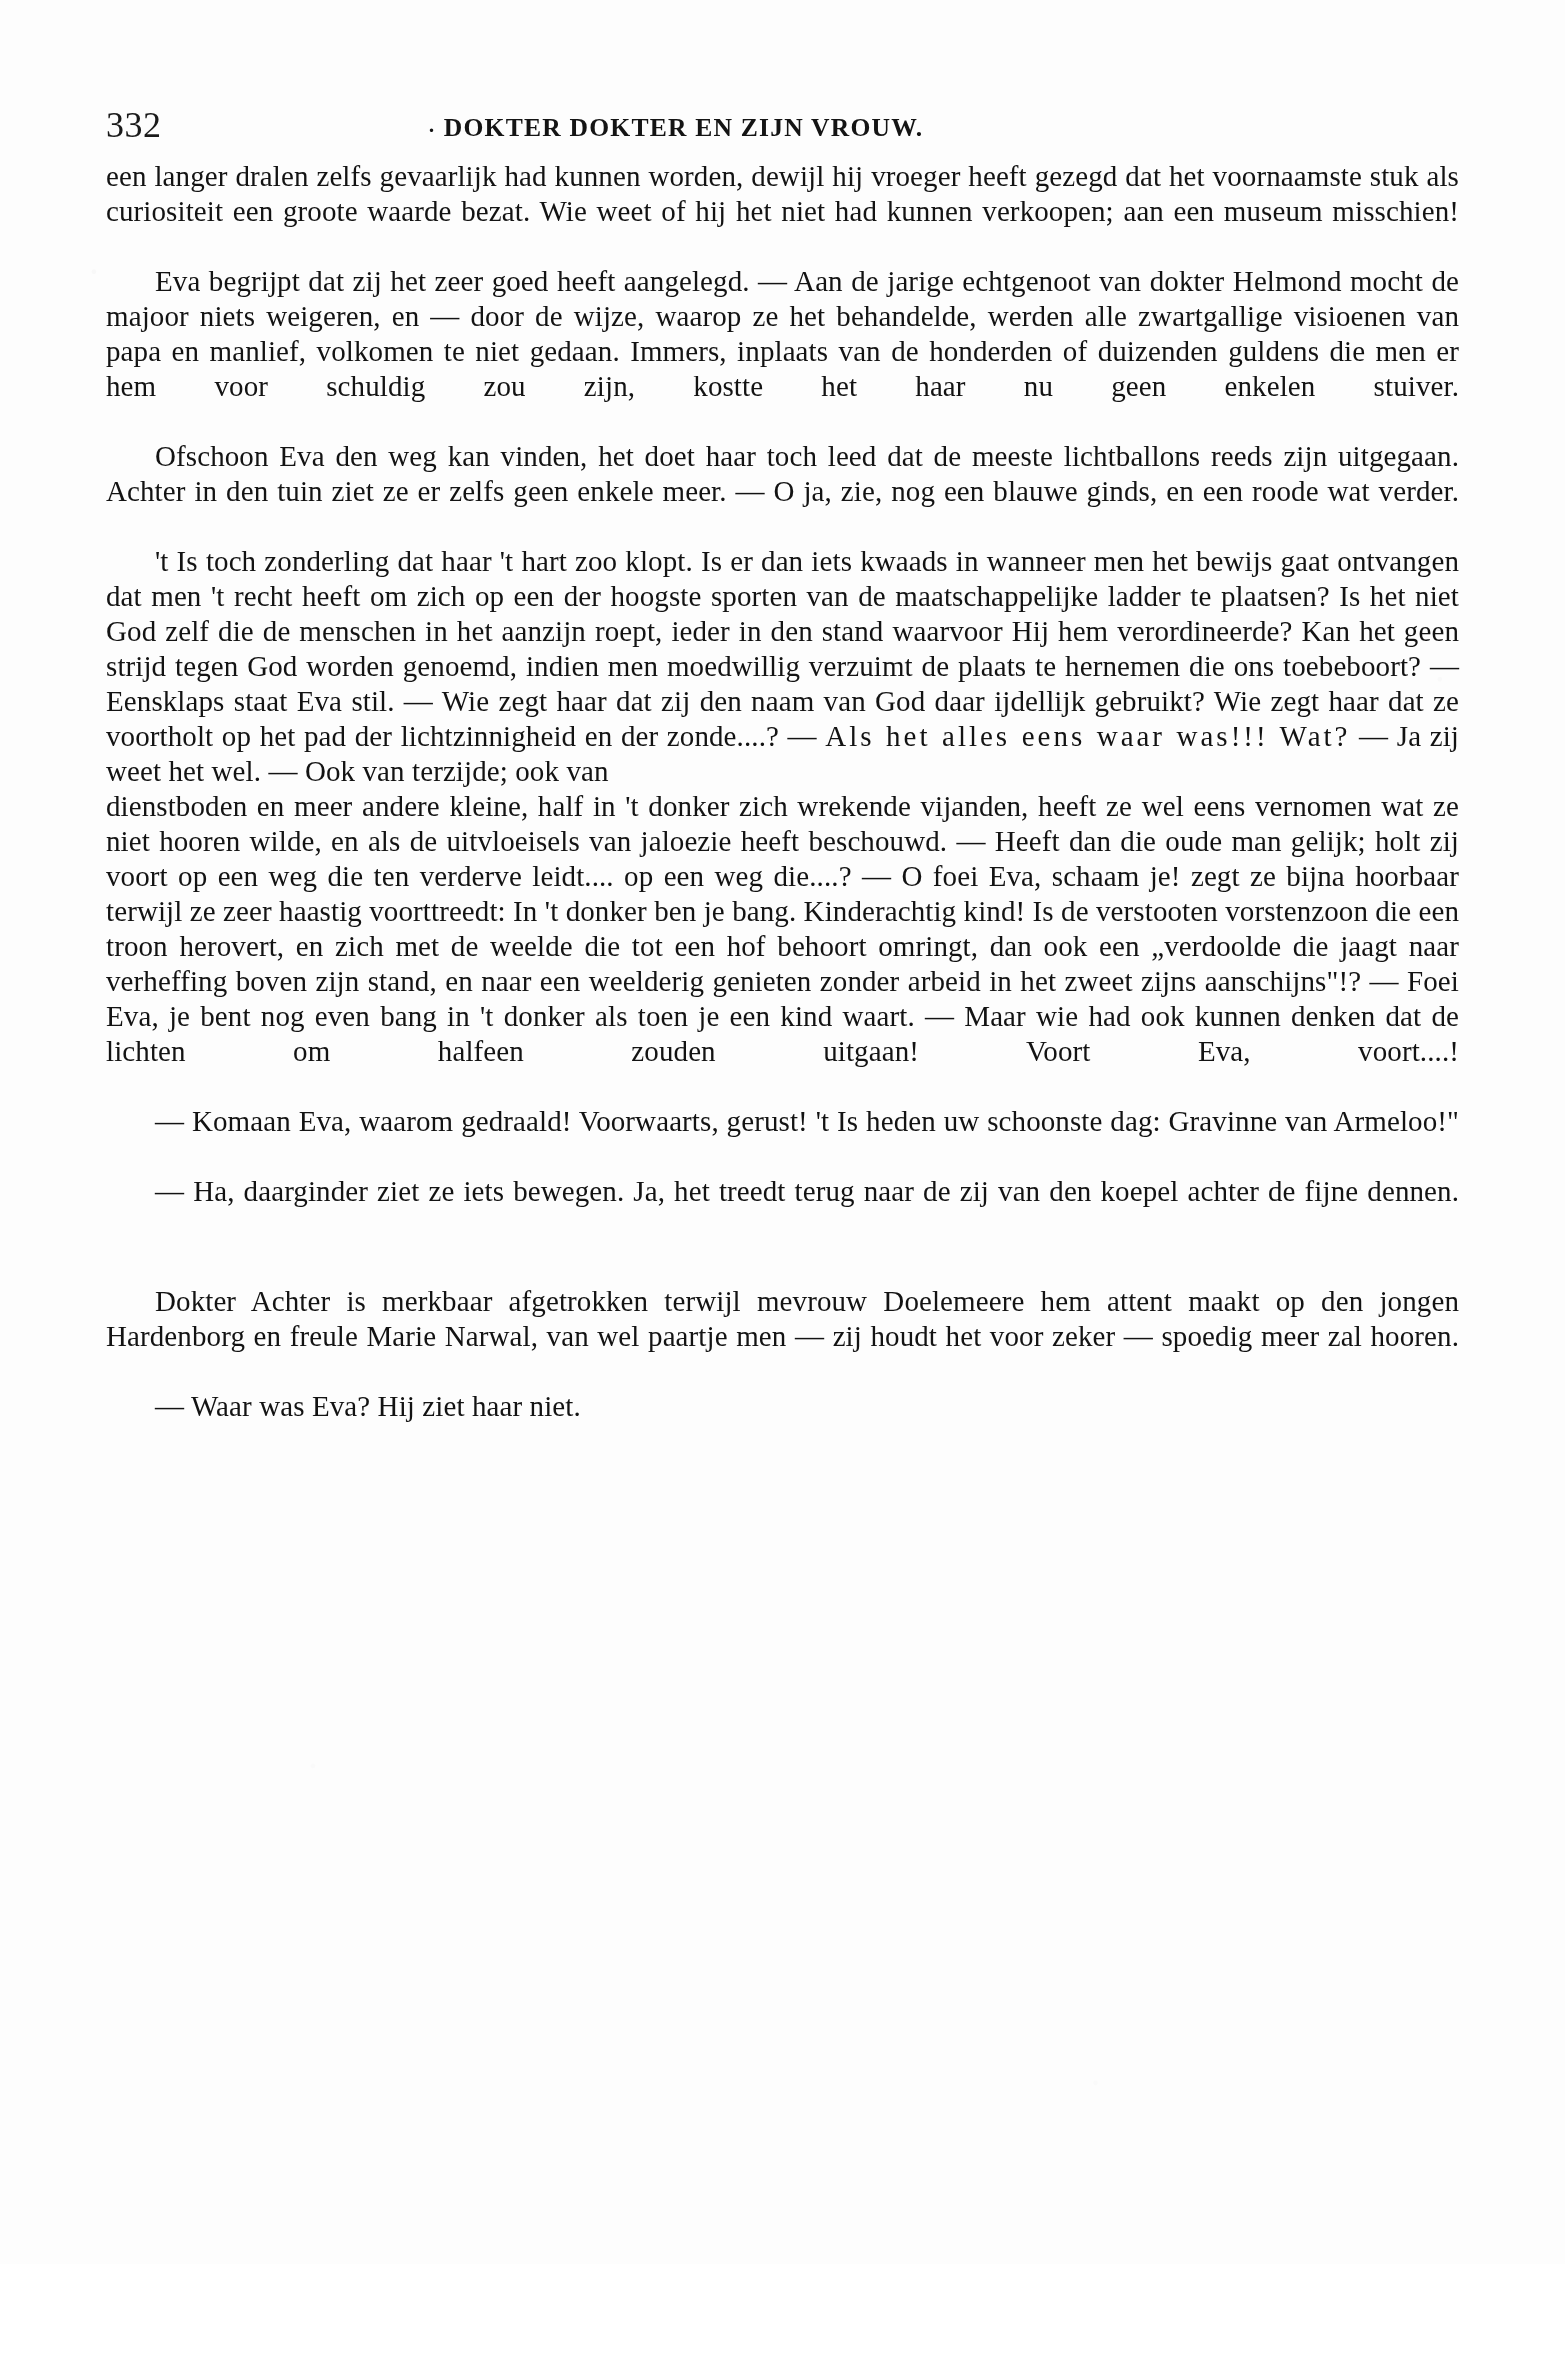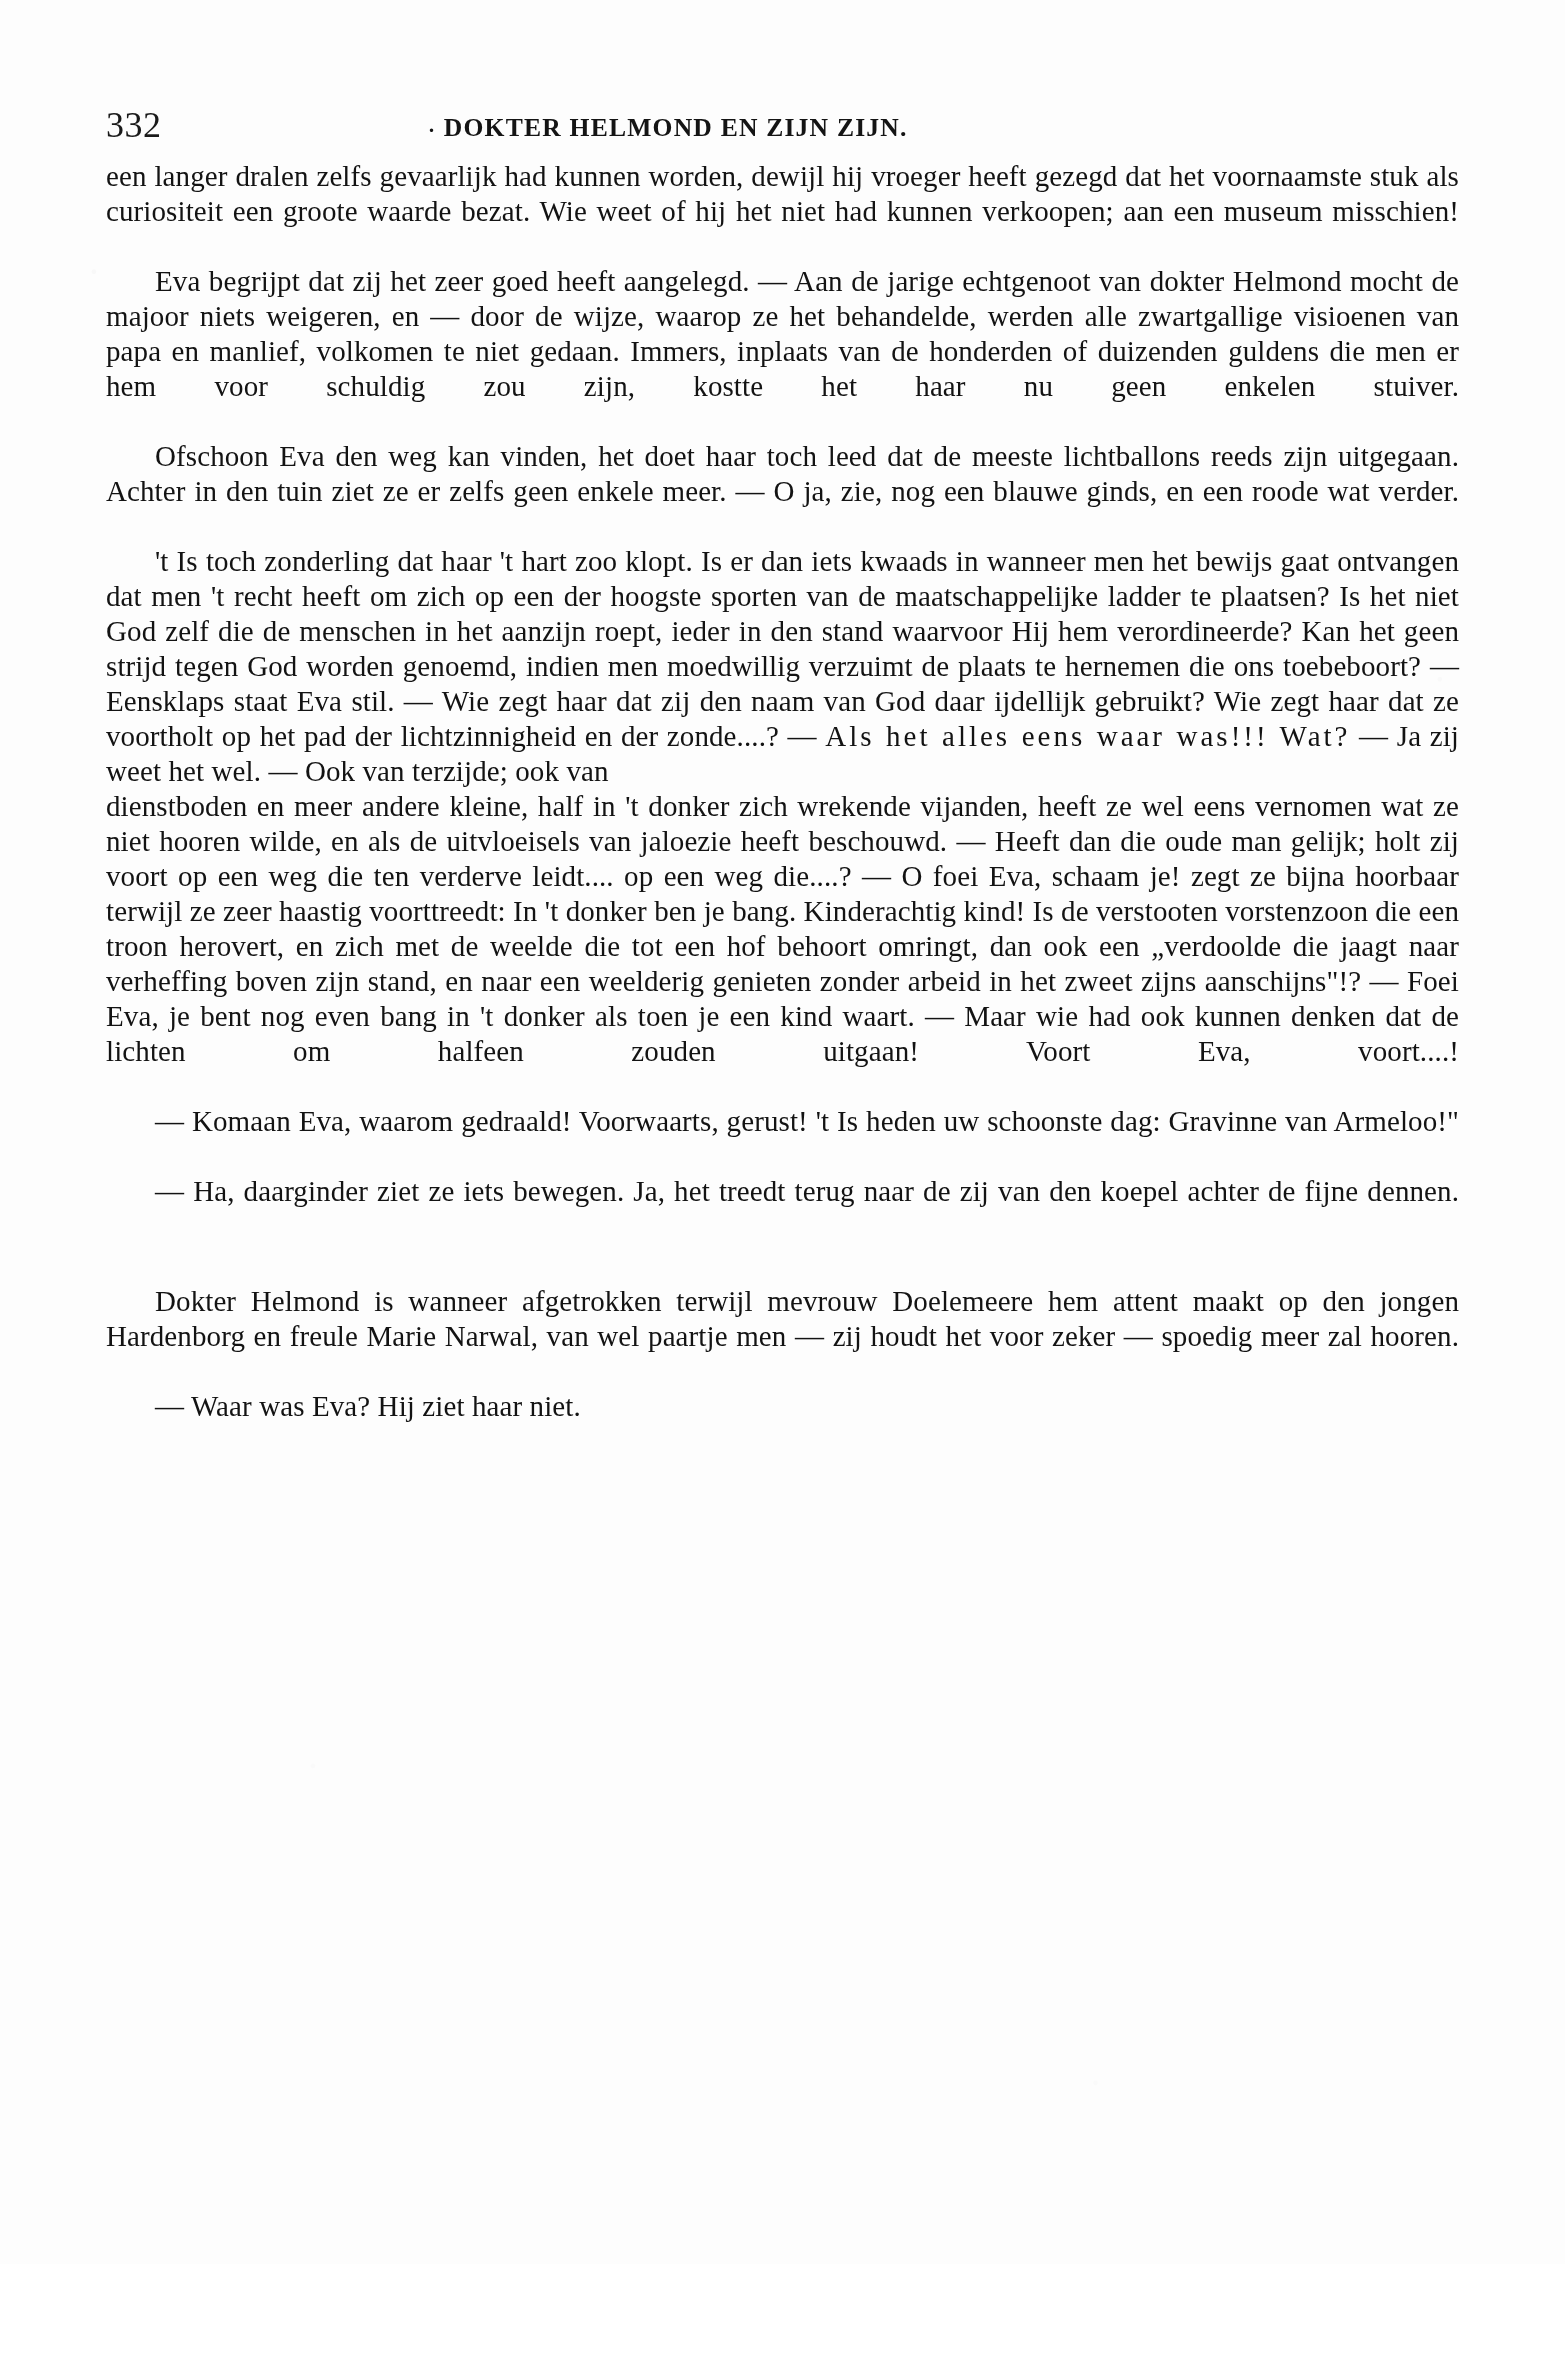--- a/index.html
+++ b/index.html
@@ -102,39 +102,39 @@
 </style>
 </head>
 <body>
 
 <div class="page">
 
   <div class="header">
     <div class="page-number">332</div>
     <div class="running-head">
       <span class="lead-dot">·</span>
-      <span>DOKTER HELMOND EN ZIJN ZIJN.</span>
+      <span>DOKTER DOKTER EN ZIJN VROUW.</span>
     </div>
   </div>
 
   <div class="body-text">
 
     <p class="para no-indent">een langer dralen zelfs gevaarlijk had kunnen worden, dewijl hij vroeger heeft gezegd dat het voornaamste stuk als curiositeit een groote waarde bezat. Wie weet of hij het niet had kunnen verkoopen; aan een museum misschien!</p>
 
     <p class="para">Eva begrijpt dat zij het zeer goed heeft aangelegd. — Aan de jarige echtgenoot van dokter Helmond mocht de majoor niets weigeren, en — door de wijze, waarop ze het behandelde, werden alle zwartgallige visioenen van papa en manlief, volkomen te niet gedaan. Immers, inplaats van de honderden of duizenden guldens die men er hem voor schuldig zou zijn, kostte het haar nu geen enkelen stuiver.</p>
 
     <p class="para">Ofschoon Eva den weg kan vinden, het doet haar toch leed dat de meeste lichtballons reeds zijn uitgegaan. Achter in den tuin ziet ze er zelfs geen enkele meer. — O ja, zie, nog een blauwe ginds, en een roode wat verder.</p>
 
     <p class="para last-tight"><span>'t Is toch zonderling dat haar 't hart zoo klopt. Is er dan iets kwaads in wanneer men het bewijs gaat ontvangen dat men 't recht heeft om zich op een der hoogste sporten van de maatschappelijke ladder te plaatsen? Is het niet God zelf die de menschen in het aanzijn roept, ieder in den stand waarvoor Hij hem verordineerde? Kan het geen strijd tegen God worden genoemd, indien men moedwillig verzuimt de plaats te hernemen die ons toebeboort? — Eensklaps staat Eva stil. — Wie zegt haar dat zij den naam van God daar ijdellijk gebruikt? Wie zegt haar dat ze voortholt op het pad der lichtzinnigheid en der zonde....? — </span><span class="spaced-out">Als het alles eens waar was!!! Wat?</span><span> — Ja zij weet het wel. — Ook van terzijde; ook van</span></p>
 
     <p class="para no-indent">dienstboden en meer andere kleine, half in 't donker zich wrekende vijanden, heeft ze wel eens vernomen wat ze niet hooren wilde, en als de uitvloeisels van jaloezie heeft beschouwd. — Heeft dan die oude man gelijk; holt zij voort op een weg die ten verderve leidt.... op een weg die....? — O foei Eva, schaam je! zegt ze bijna hoorbaar terwijl ze zeer haastig voorttreedt: In 't donker ben je bang. Kinderachtig kind! Is de verstooten vorstenzoon die een troon herovert, en zich met de weelde die tot een hof behoort omringt, dan ook een „verdoolde die jaagt naar verheffing boven zijn stand, en naar een weelderig genieten zonder arbeid in het zweet zijns aanschijns"!? — Foei Eva, je bent nog even bang in 't donker als toen je een kind waart. — Maar wie had ook kunnen denken dat de lichten om halfeen zouden uitgaan! Voort Eva, voort....!</p>
 
     <p class="para">— Komaan Eva, waarom gedraald! Voorwaarts, gerust! 't Is heden uw schoonste dag: Gravinne van Armeloo!"</p>
 
     <p class="para">— Ha, daarginder ziet ze iets bewegen. Ja, het treedt terug naar de zij van den koepel achter de fijne dennen.</p>
 
-    <p class="para gap-before">Dokter Helmond is wanneer afgetrokken terwijl mevrouw Doelemeere hem attent maakt op den jongen Hardenborg en freule Marie Narwal, van wel paartje men — zij houdt het voor zeker — spoedig meer zal hooren.</p>
+    <p class="para gap-before">Dokter Achter is merkbaar afgetrokken terwijl mevrouw Doelemeere hem attent maakt op den jongen Hardenborg en freule Marie Narwal, van wel paartje men — zij houdt het voor zeker — spoedig meer zal hooren.</p>
 
     <p class="para last-tight">— Waar was Eva? Hij ziet haar niet.</p>
 
   </div>
 </div>
 
 
 </body></html>

